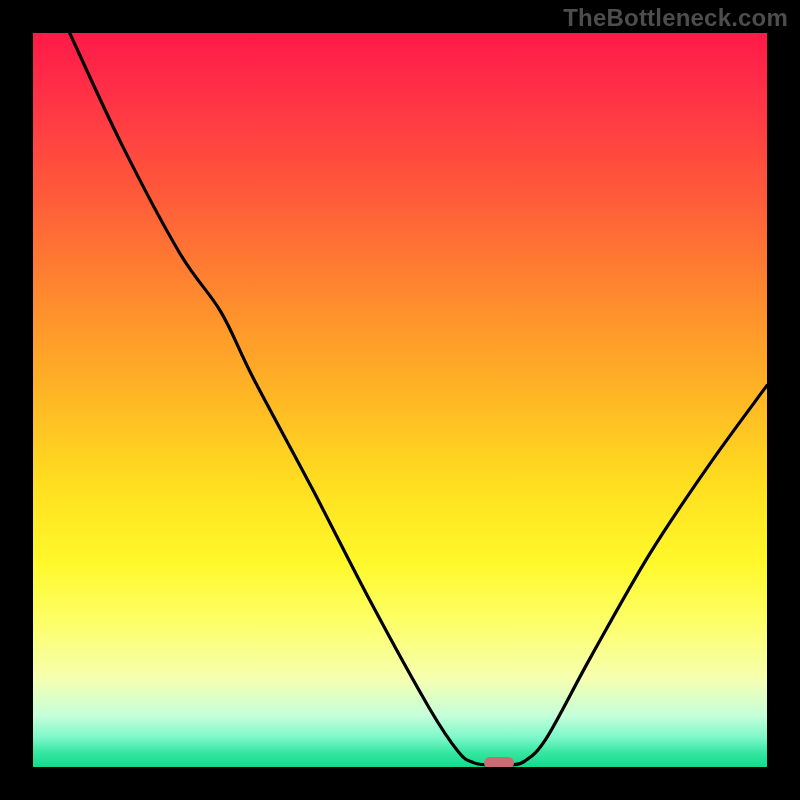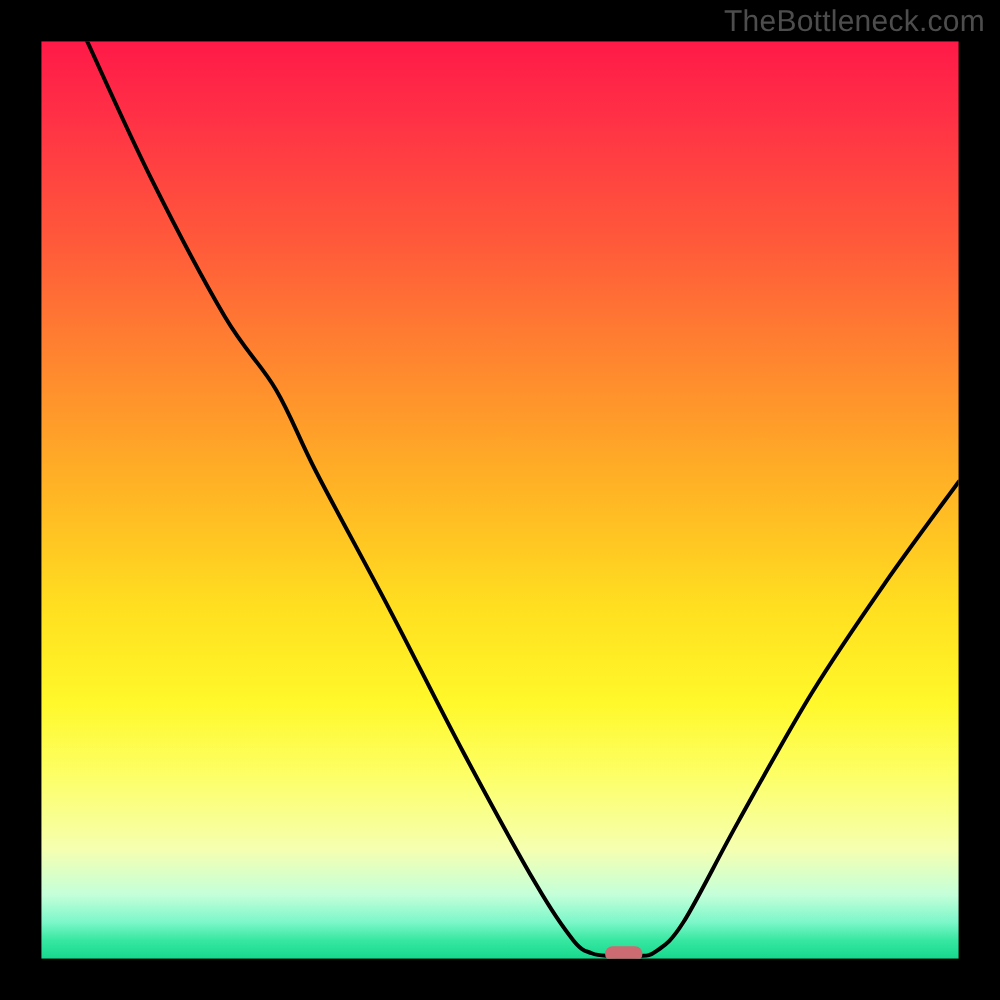--- a/index.html
+++ b/index.html
@@ -15,21 +15,21 @@
     width: 800px;
     height: 800px;
     background: #000;
   }
   .watermark {
     position: absolute;
     top: 4px;
     right: 12px;
     color: #4d4d4d;
     font-size: 24px;
-    font-weight: 400;
+    font-weight: 700;
     letter-spacing: 0.2px;
     z-index: 5;
   }
   .plot-area {
     position: absolute;
     left: 33px;
     top: 33px;
     width: 734px;
     height: 734px;
     overflow: hidden;

